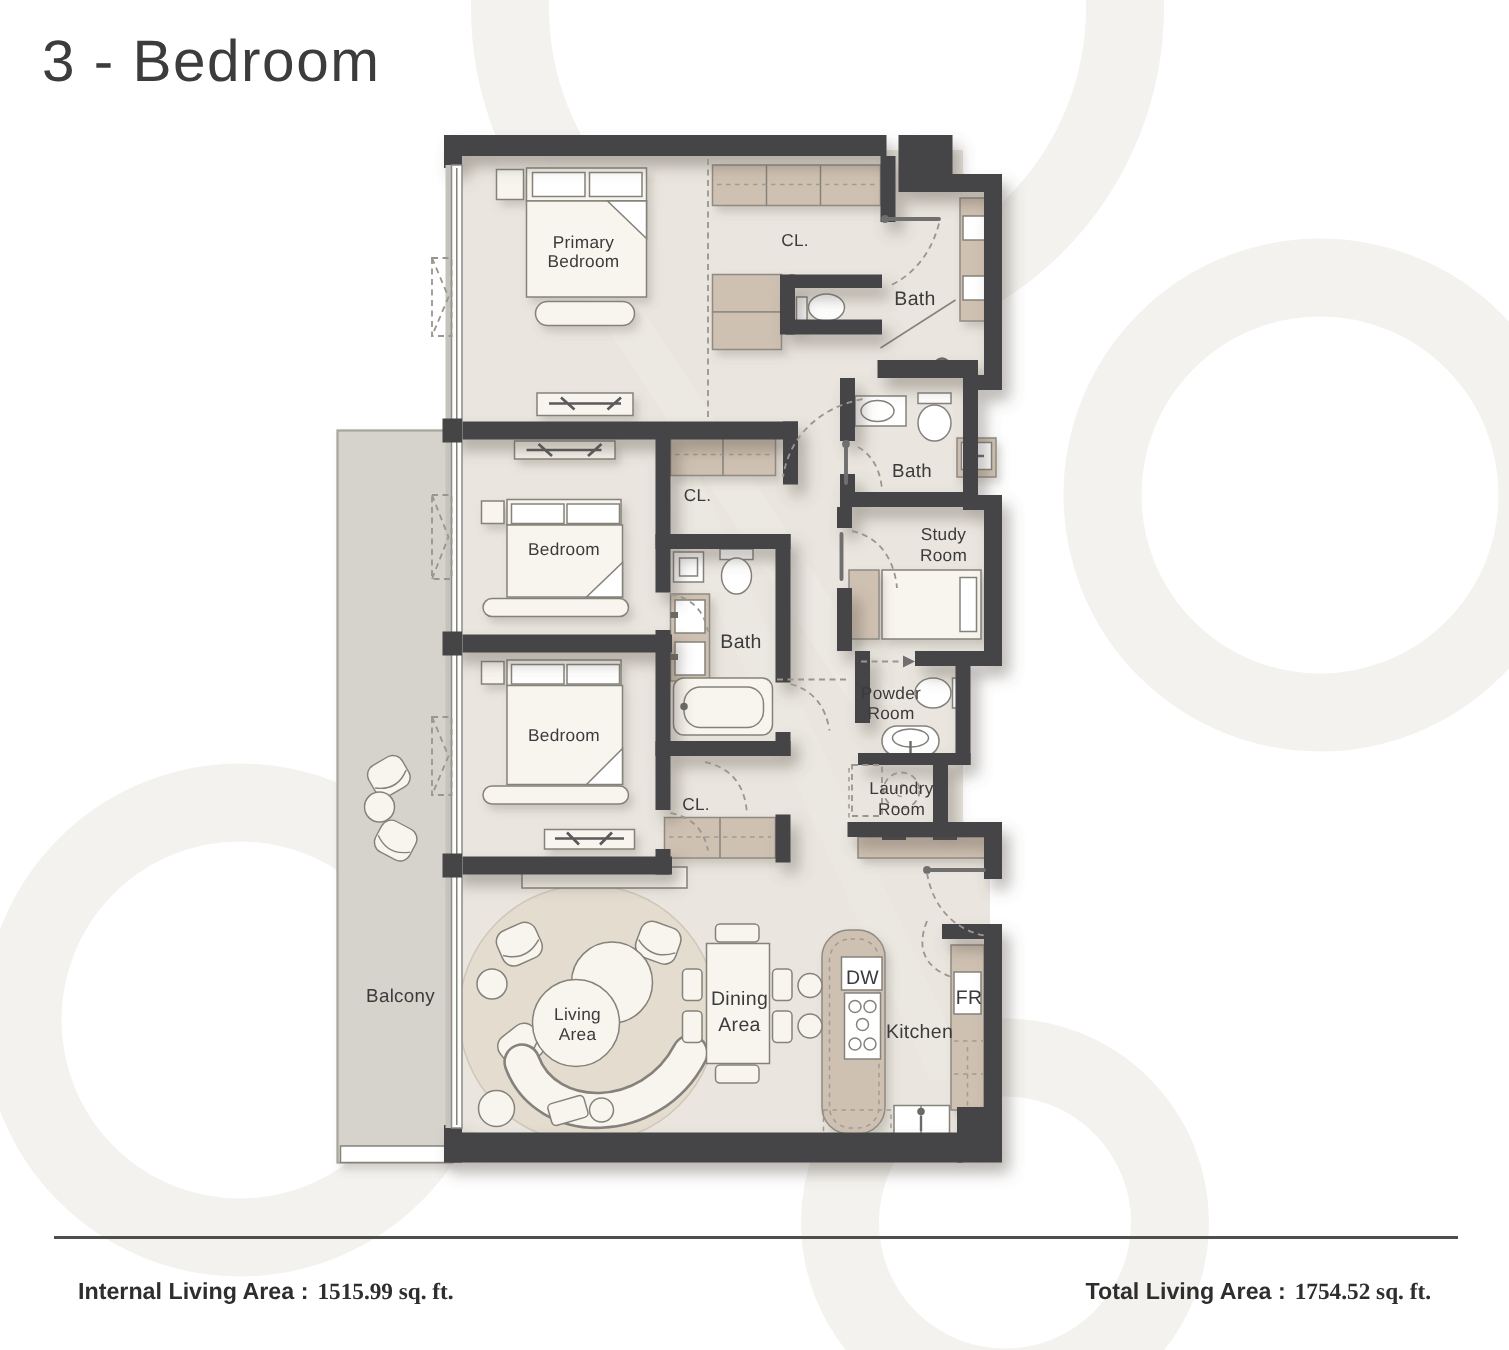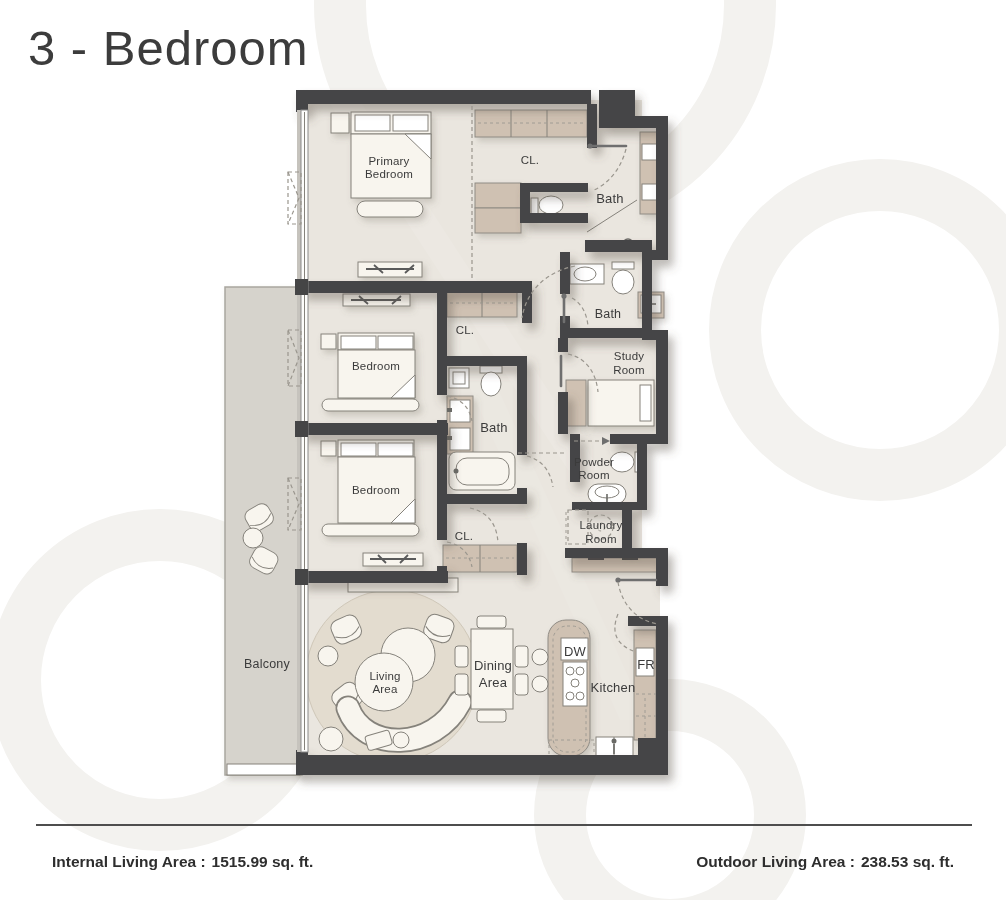--- a/index.html
+++ b/index.html
@@ -1,27 +1,27 @@
 <!DOCTYPE html>
 <html><head>
 <meta charset="utf-8">
 <style>
   html,body{margin:0;padding:0;background:#ffffff;}
   .stage{position:relative;width:1006px;height:900px;background:#fff;overflow:hidden;
          font-family:"Liberation Sans",sans-serif;}
   .plan-svg{position:absolute;left:0;top:0;}
   .page-title{position:absolute;left:28px;top:20px;margin:0;
 ,              font-family:"Liberation Serif",serif;font-weight:400;
-              font-size:49px;color:#3c3c3c;letter-spacing:1px;}
+              font-size:39px;color:#3c3c3c;letter-spacing:1px;}
   .footer-divider{position:absolute;left:36px;top:824px;width:936px;height:2px;background:#4e4e4e;}
   .footer{position:absolute;left:0;top:853px;width:100%;box-sizing:border-box;
           padding:0 52px;display:flex;justify-content:space-between;}
   .stat{font-size:15.5px;color:#2e2e2e;white-space:nowrap;}
   .stat .stat-label{font-weight:700;margin-right:6px;}
-  .stat .stat-value{font-weight:700;}
+  .stat .stat-value{font-weight:700;font-family:Liberation Serif, serif;}
   
   .wall{fill:#454546;}
   .floor{fill:#eae6df;}
   .rug{fill:#e3dccf;stroke:#cfc7b8;stroke-width:1;}
   .balc{fill:#d6d3cc;stroke:#a9a69f;stroke-width:1.5;}
   .tan{fill:#cfc1b2;stroke:#8f8b84;stroke-width:1;}
   .furn{fill:#f8f5ee;stroke:#85827b;stroke-width:1;}
   .furn2{fill:#ffffff;stroke:#85827b;stroke-width:1;}
   .ln{stroke:#85827b;stroke-width:1;fill:none;}
   .lng{stroke:#6a6a66;stroke-width:1.6;fill:none;}
@@ -345,17 +345,17 @@
 
 <h1 class="page-title">3 - Bedroom</h1>
 
 <div class="footer-divider"></div>
 
 <div class="footer">
   <div class="stat">
     <span class="stat-label">Internal Living Area :</span><span class="stat-value">1515.99 sq. ft.</span>
   </div>
   <div class="stat">
-    <span class="stat-label">Outdoor Living Area :</span><span class="stat-value">238.53 sq. ft.</span>
+    <span class="stat-label">Total Living Area :</span><span class="stat-value">1754.52 sq. ft.</span>
   </div>
 </div>
 
 </div>
 
 </body></html>

